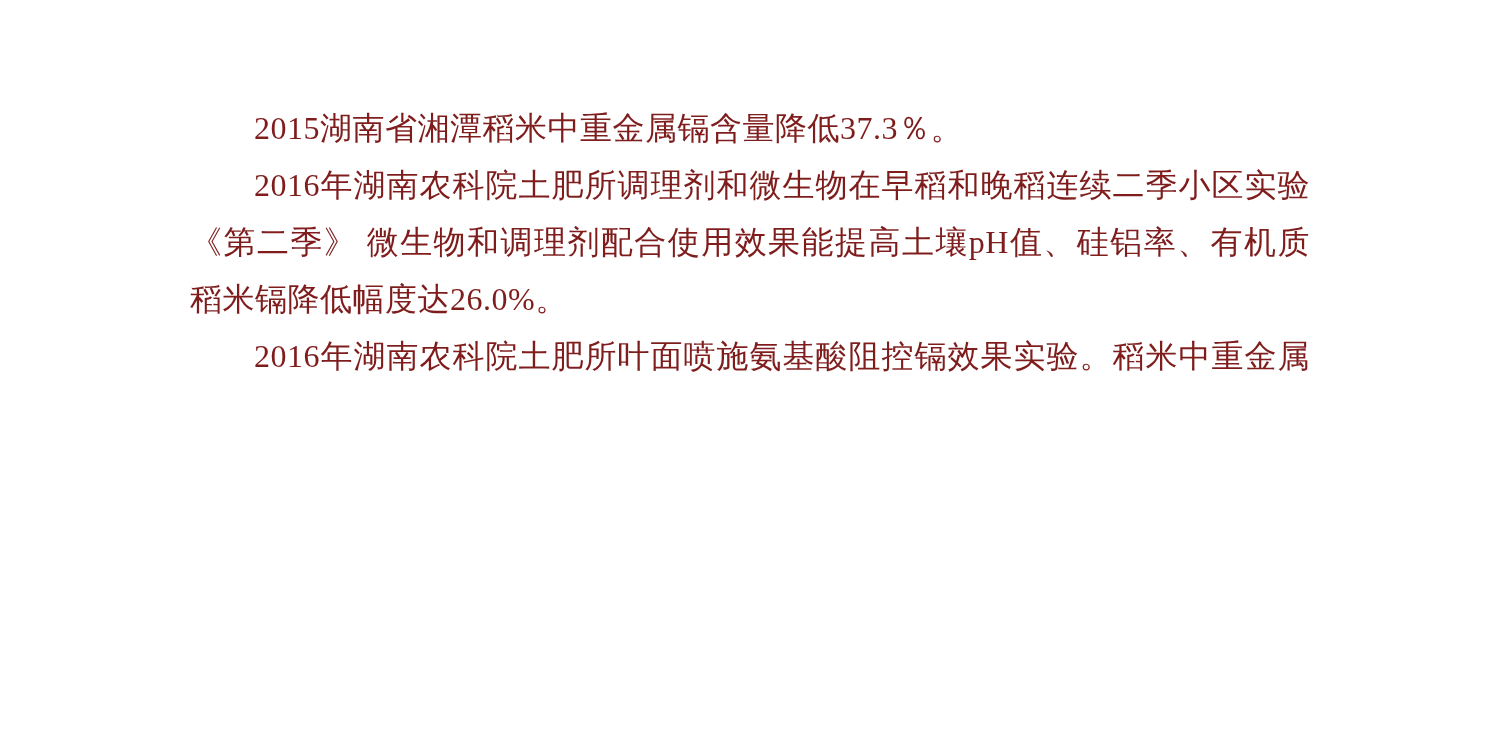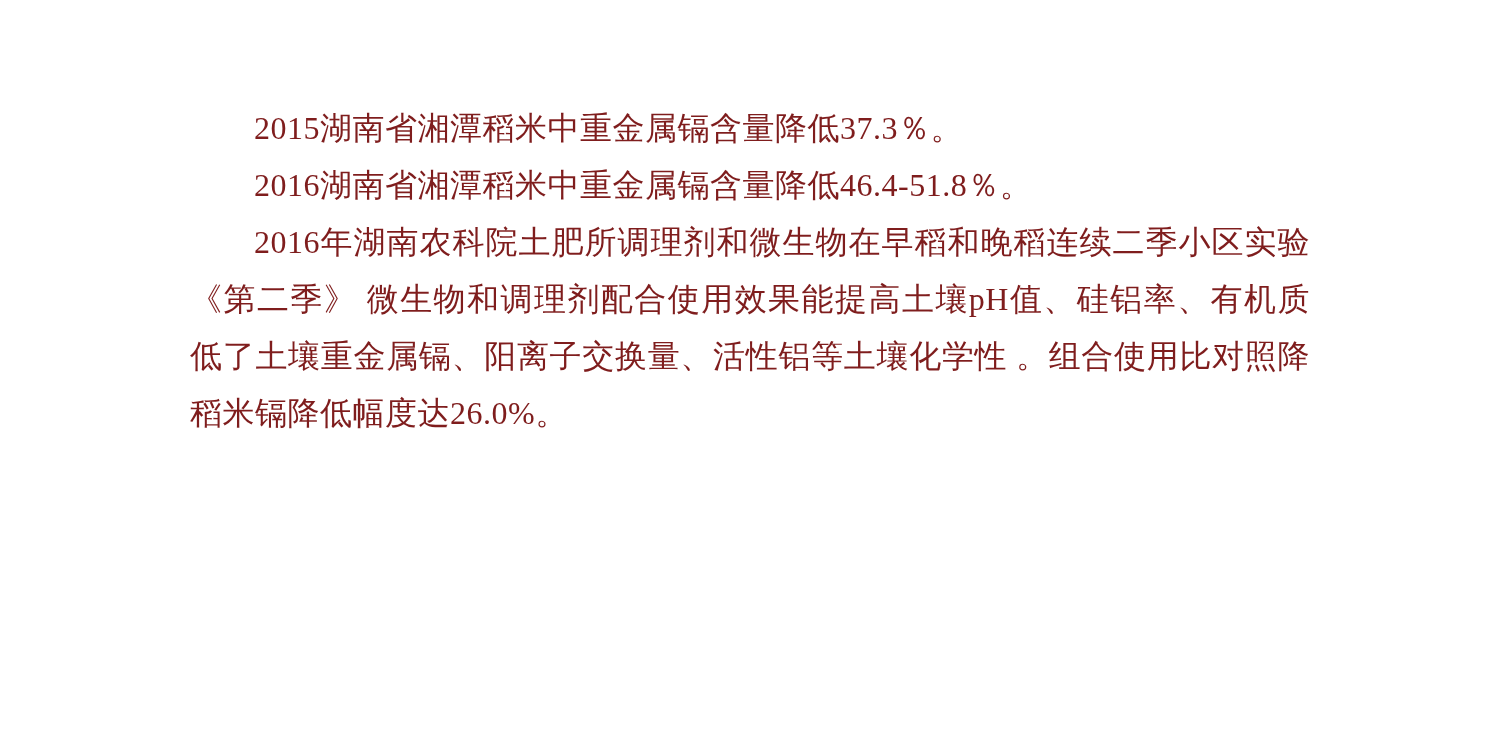--- a/index.html
+++ b/index.html
@@ -45,28 +45,25 @@
 </head>
 <body>
 
 <div class="page">
   <div class="doc-body">
 
     <div class="paragraph">
       <div class="text-line indent plain">2015湖南省湘潭稻米中重金属镉含量降低37.3％。</div>
     </div>
 
-    <div class="paragraph">
-      <div class="text-line indent plain">2016湖南省湘潭稻米中重金属镉含量降低46.4-51.8％。</div>
-    </div>
 
     <div class="paragraph">
       <div class="text-line indent justify">2016年湖南农科院土肥所调理剂和微生物在早稻和晚稻连续二季小区实验</div>
       <div class="text-line justify">《第二季》 微生物和调理剂配合使用效果能提高土壤pH值、硅铝率、有机质降</div>
-      <div class="text-line justify">低了土壤重金属镉、阳离子交换量、活性铝等土壤化学性 。组合使用比对照降</div>
       <div class="text-line plain">稻米镉降低幅度达26.0%。</div>
     </div>
 
     <div class="paragraph">
+      <div class="text-line indent justify">2016年湖南农科院土肥所叶面喷施氨基酸阻控镉效果实验。稻米中重金属</div>
     </div>
 
   </div>
 </div>
 
 </body></html>

